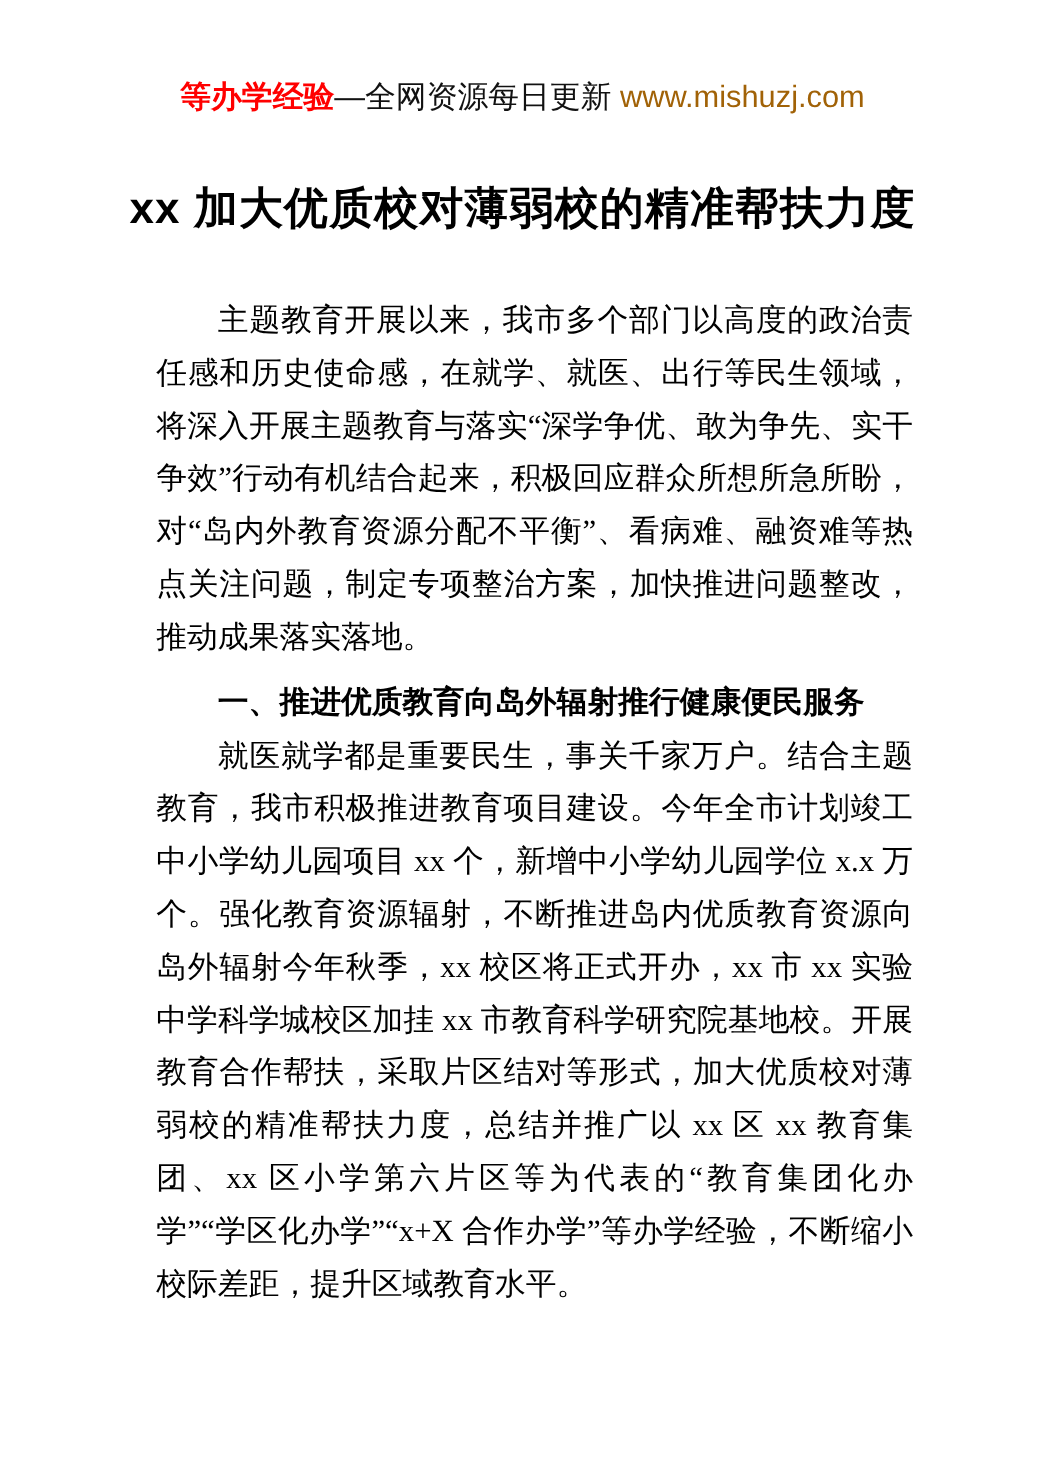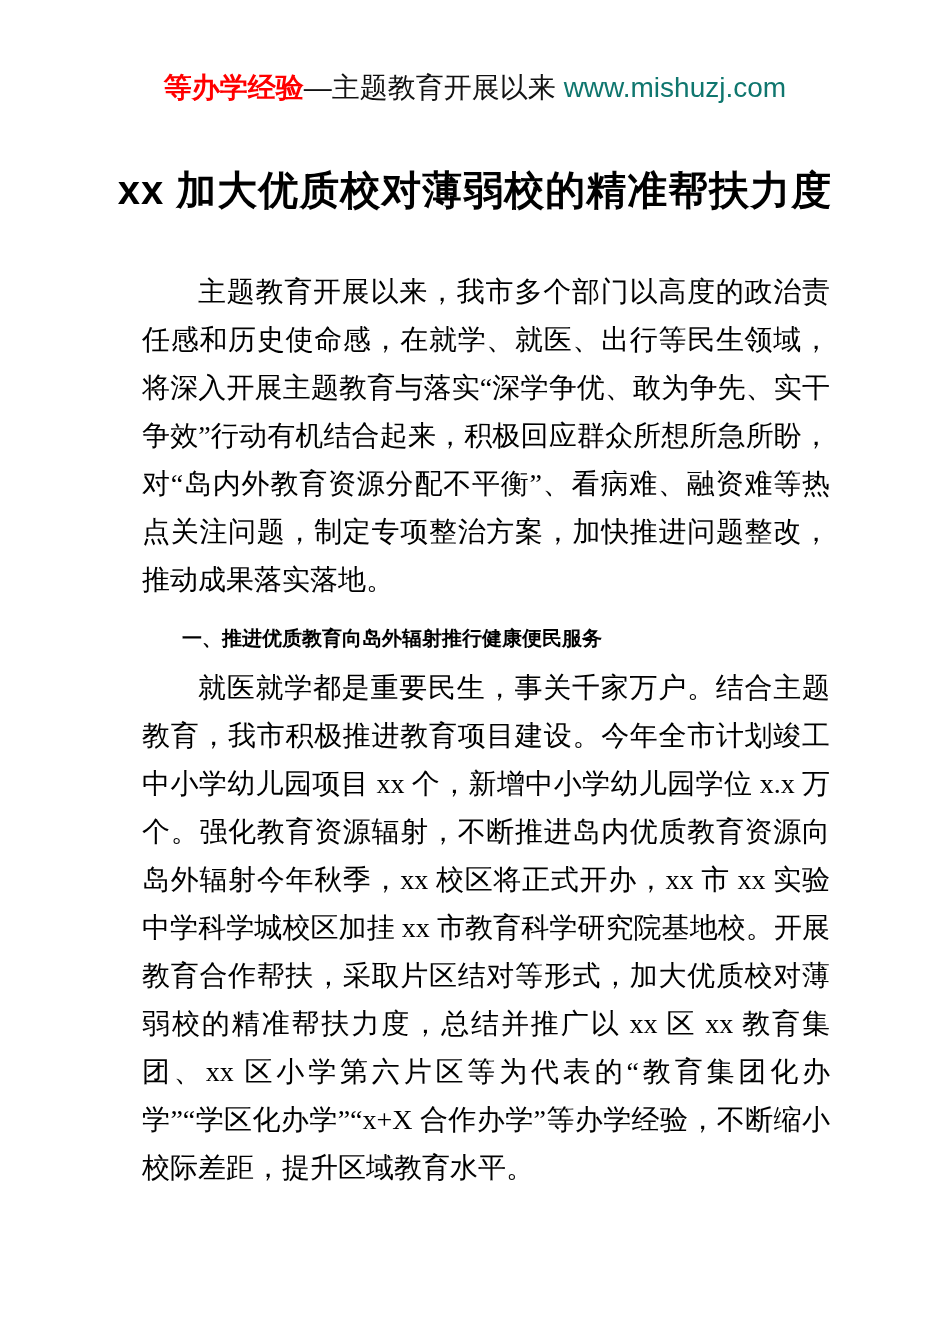--- a/index.html
+++ b/index.html
@@ -29,21 +29,21 @@
   .site-header .brand {
     color: #ff0000;
     font-weight: bold;
   }
   .site-header .dash,
   .site-header .tagline {
     color: #111111;
     font-weight: 500;
   }
   .site-header .url {
-    color: #0f766e;
+    color: #a16207;
   }
   .doc-title {
     margin: 58px 70px 0 70px;
     text-align: center;
     font-family: "Liberation Sans", sans-serif;
     font-weight: bold;
     font-size: 40px;
     line-height: 52px;
     letter-spacing: 1px;
     color: #000000;
@@ -58,33 +58,33 @@
     text-align: justify;
     text-justify: inter-ideograph;
     text-indent: 2em;
     color: #000000;
     word-break: break-all;
   }
   .section-heading {
     margin: 10px 0 2px 0;
     font-family: "Liberation Sans", sans-serif;
     font-weight: bold;
-    font-size: 20px;
+    font-size: 28px;
     line-height: 48px;
     text-indent: 2em;
     color: #000000;
   }
 </style>
 </head>
 <body>
 
 <div class="page">
 
   <div class="site-header">
-    <span class="brand">等办学经验</span><span class="dash">—</span><span class="tagline">主题教育开展以来</span>
+    <span class="brand">等办学经验</span><span class="dash">—</span><span class="tagline">全网资源每日更新</span>
     <span class="url">www.mishuzj.com</span>
   </div>
 
   <h1 class="doc-title">xx 加大优质校对薄弱校的精准帮扶力度</h1>
 
   <div class="doc-body">
     <p class="para">主题教育开展以来，我市多个部门以高度的政治责任感和历史使命感，在就学、就医、出行等民生领域，将深入开展主题教育与落实“深学争优、敢为争先、实干争效”行动有机结合起来，积极回应群众所想所急所盼，对“岛内外教育资源分配不平衡”、看病难、融资难等热点关注问题，制定专项整治方案，加快推进问题整改，推动成果落实落地。</p>
     <p class="section-heading">一、推进优质教育向岛外辐射推行健康便民服务</p>
     <p class="para">就医就学都是重要民生，事关千家万户。结合主题教育，我市积极推进教育项目建设。今年全市计划竣工中小学幼儿园项目 xx 个，新增中小学幼儿园学位 x.x 万个。强化教育资源辐射，不断推进岛内优质教育资源向岛外辐射今年秋季，xx 校区将正式开办，xx 市 xx 实验中学科学城校区加挂 xx 市教育科学研究院基地校。开展教育合作帮扶，采取片区结对等形式，加大优质校对薄弱校的精准帮扶力度，总结并推广以 xx 区 xx 教育集团、xx 区小学第六片区等为代表的“教育集团化办学”“学区化办学”“x+X 合作办学”等办学经验，不断缩小校际差距，提升区域教育水平。</p>
   </div>

